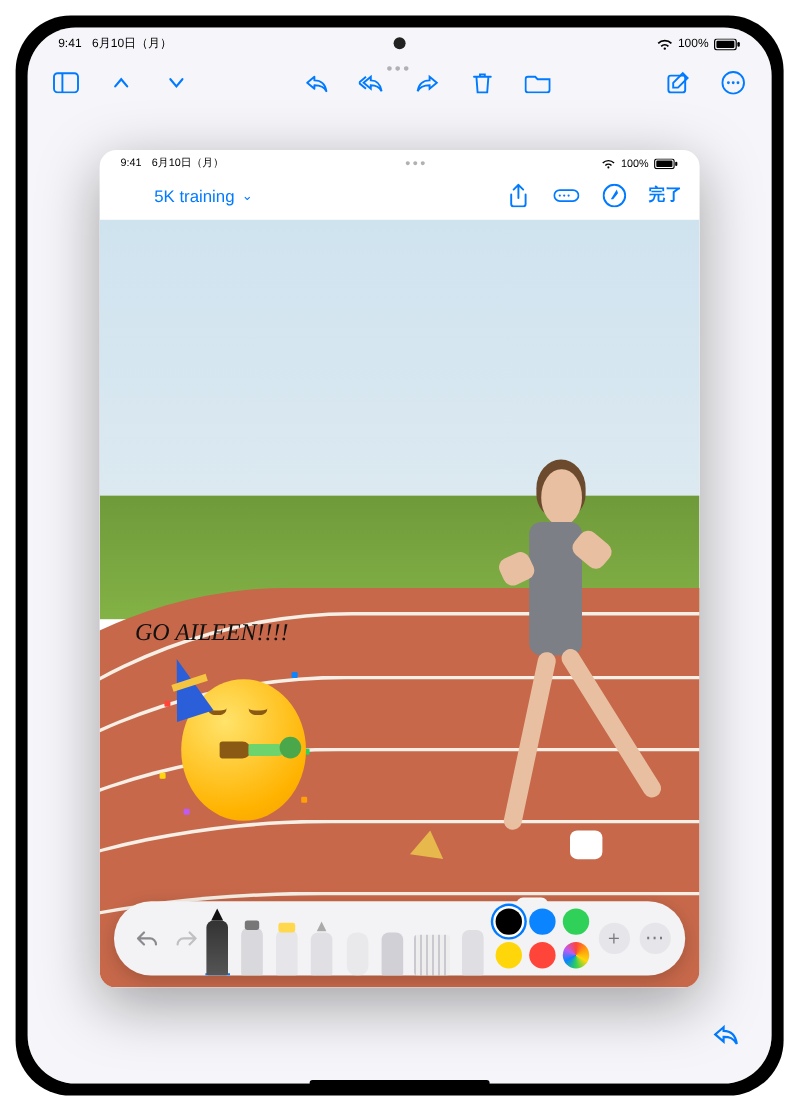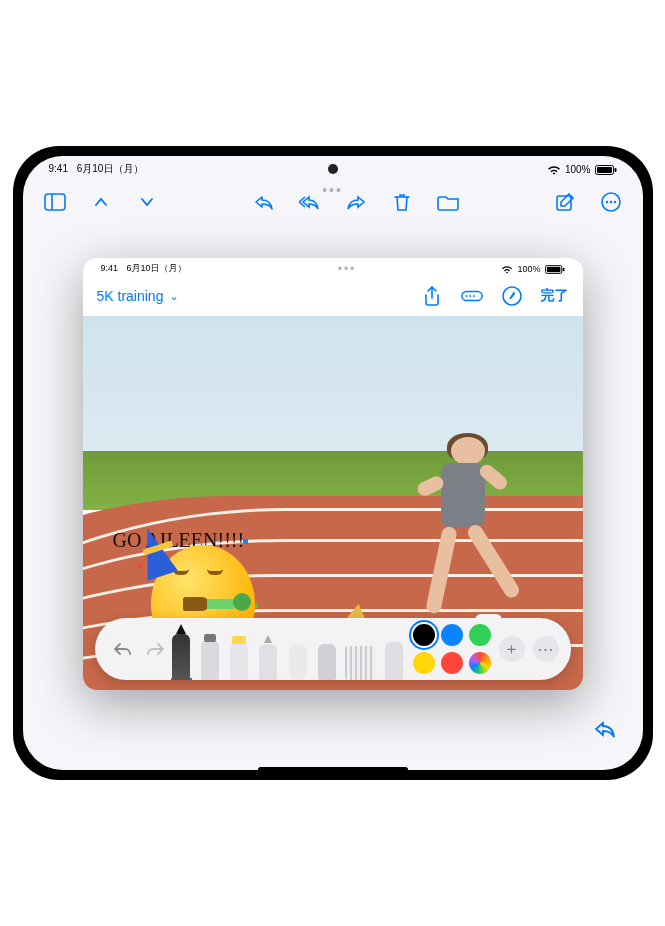--- a/index.html
+++ b/index.html
@@ -1,37 +1,37 @@
 <!DOCTYPE html>
 <html><head>
 <meta charset="utf-8">
 <style>
 * { margin: 0; padding: 0; box-sizing: border-box; }
 body { width: 665px; height: 926px; background: #fff; font-family: -apple-system, "Helvetica Neue", Arial, sans-serif; display:flex; align-items:center; justify-content:center;}
-.device { position:relative; width: 640px; height: 634px; background: #000; border-radius: 46px; padding: 10px; }
+.device { position:relative; width: 640px; height: 900px; background: #000; border-radius: 46px; padding: 10px; }
 .screen { position:relative; width: 100%; height: 100%; background: #f2f2f7; border-radius: 40px; overflow:hidden; }
 .camera { position:absolute; top:18px; left:50%; transform:translateX(-50%); width:10px; height:10px; border-radius:50%; background:#222; z-index:60; }
 .home-indicator { position:absolute; bottom:8px; left:50%; transform:translateX(-50%); width:150px; height:5px; background:#000; border-radius:3px; z-index:60;}
 
 
 .outer-status { position:absolute; top:0; left:0; right:0; height:22px; display:flex; align-items:center; justify-content:space-between; padding: 4px 26px 0; font-size:10px; color:#000; z-index:5;}
 .status-left span{ margin-right:6px; font-weight:500;}
 .status-right { display:flex; align-items:flex-end; gap:4px; font-size:10px;}
 .outer-toolbar { position:absolute; top:24px; left:0; right:0; height:44px; display:flex; align-items:center; justify-content:space-between; padding:0 20px; z-index:5; }
 .tb-group { display:flex; align-items:center; gap:22px; }
 .tb-ico { width:24px; height:24px; color:#007aff; display:flex; align-items:center; justify-content:center; }
 .tb-center-dots{ position:absolute; left:50%; top:26px; transform:translateX(-50%); color:#b0b0b5; font-size:14px; letter-spacing:2px; z-index:6;}
 .overlay-dim { position:absolute; inset:0; background:rgba(255,255,255,0.35); z-index:4;}
 
 
 .markup-panel { position:absolute; left:60px; right:60px; top:102px; bottom:80px; background:#fff; border-radius:14px; box-shadow:0 14px 50px rgba(0,0,0,0.35); overflow:hidden; z-index:20; display:flex; flex-direction:column;}
 .fg-status { height:18px; display:flex; align-items:center; justify-content:space-between; padding:3px 18px 0; font-size:9px; color:#000;}
 .fg-status .status-right{font-size:9px;}
 .fg-toolbar { height:40px; display:flex; align-items:center; justify-content:space-between; padding:0 14px;}
-.doc-title { display:flex; align-items:center; gap:6px; color:#007aff; font-size:14px; font-weight:500;}
+.doc-title { display:flex; align-items:center; gap:6px; color:#007aff; font-size:14px; font-weight:500;margin-left:32px;}
 .doc-title .chev { font-size:11px;}
 .fg-actions { display:flex; align-items:center; gap:18px;}
 .fg-act { width:22px; height:22px; color:#007aff; display:flex; align-items:center; justify-content:center;}
 .fg-done { color:#007aff; font-size:14px; font-weight:600; }
 
 .canvas { position:relative; flex:1; overflow:hidden;}
 .sky { position:absolute; left:0; right:0; top:0; height:36%; background:linear-gradient(#cfe3ef,#dce9f1);}
 .grass { position:absolute; left:0; right:0; top:36%; height:16%; background:linear-gradient(#6f9a3a,#83b246);}
 .buildings{ position:absolute; bottom:52%; left:4%; right:30%; height:12%; display:flex; align-items:flex-end; gap:4px;}
 .bld{ background:#e7e2d9; border-top:4px solid #b8463a; flex:1; }
@@ -44,21 +44,21 @@
 .rhead{position:absolute;top:4%;left:46%;width:20%;height:12%;background:#e8bfa0;border-radius:50%;}
 .rhair{position:absolute;top:2%;left:44%;width:24%;height:12%;background:#6b4a2e;border-radius:50% 50% 40% 40%;}
 .rtorso{position:absolute;top:15%;left:40%;width:26%;height:28%;background:#7c7f86;border-radius:10px;}
 .rarmL{position:absolute;top:22%;left:26%;width:16%;height:6%;background:#e8bfa0;border-radius:8px;transform:rotate(-25deg);}
 .rarmR{position:absolute;top:18%;left:62%;width:18%;height:6%;background:#e8bfa0;border-radius:8px;transform:rotate(40deg);}
 .rlegL{position:absolute;top:42%;left:36%;width:9%;height:38%;background:#e8bfa0;border-radius:8px;transform:rotate(12deg);}
 .rlegR{position:absolute;top:42%;left:54%;width:9%;height:36%;background:#e8bfa0;border-radius:8px;transform:rotate(-32deg);transform-origin:top;}
 .rshoe{position:absolute;bottom:0;width:16%;height:6%;background:#fff;border-radius:6px;}
 .shoeL{left:34%;} .shoeR{left:60%; bottom:14%;}
 
-.ann-text { position:absolute; left:6%; top:52%; font-size:20px; font-weight:400; color:#111; font-family:"Comic Sans MS","Segoe Script",cursive;margin-top:19px;}
+.ann-text { position:absolute; left:6%; top:52%; font-size:20px; font-weight:400; color:#111; font-style:italic; font-family:"Comic Sans MS","Segoe Script",cursive;}
 .emoji { position:absolute; left:10%; top:58%; width:130px; height:130px;}
 .party-face{position:absolute;inset:12px 8px 0 18px;background:radial-gradient(circle at 35% 30%,#ffe36b,#ffb300 70%,#f59e00);border-radius:50%;}
 .eyeL,.eyeR{position:absolute;top:36px;width:16px;height:6px;border-bottom:4px solid #8a5a14;border-radius:0 0 12px 12px;}
 .eyeL{left:40px;} .eyeR{left:74px;}
 .mouth{position:absolute;left:50px;top:64px;width:26px;height:14px;background:#8a5a14;border-radius:4px 12px 12px 4px;}
 .horn{position:absolute;left:74px;top:66px;width:30px;height:10px;background:#6dd36d;border-radius:2px 6px 6px 2px;}
 .hornend{position:absolute;left:100px;top:60px;width:18px;height:18px;background:#4aa84a;border-radius:50%;}
 .hat{position:absolute;left:6px;top:-6px;width:0;height:0;border-left:16px solid transparent;border-right:16px solid transparent;border-bottom:50px solid #2b5fd9;transform:rotate(-18deg);}
 .hatstripe{position:absolute;left:10px;top:12px;width:30px;height:6px;background:#f5c542;transform:rotate(-18deg);}
 .confetti i{position:absolute;width:5px;height:5px;border-radius:1px;}

